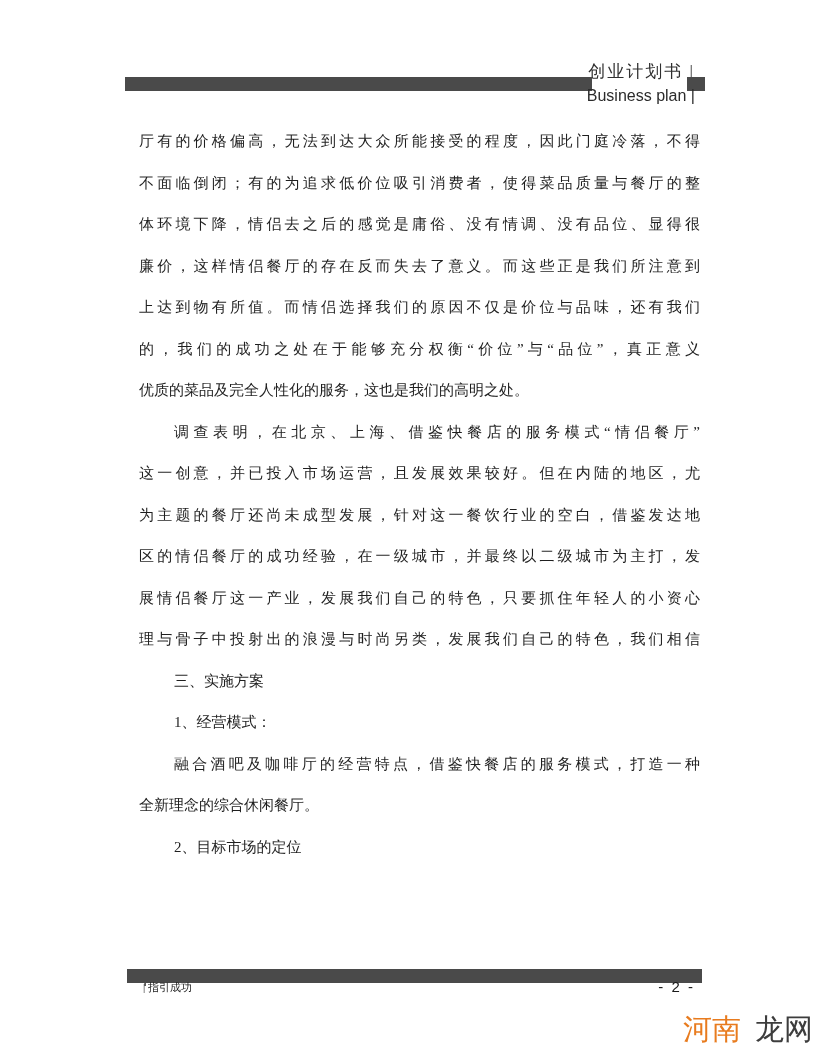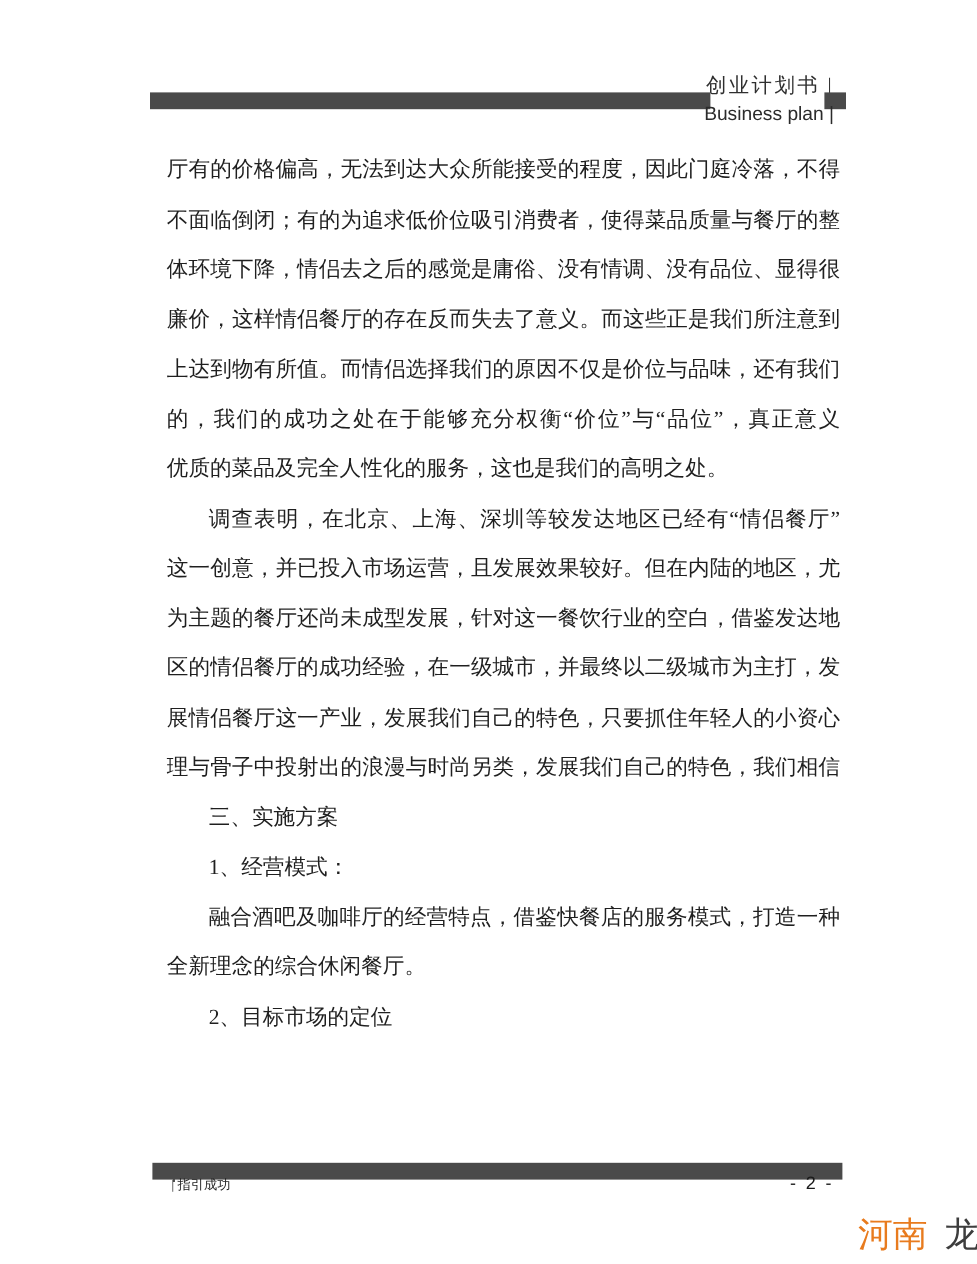--- a/index.html
+++ b/index.html
@@ -19,21 +19,21 @@
   .header-rule-end  { top:70px; left:680px; width:18px; }
   .header-en {
     position:absolute; top:73px; right:119px;
     font-size:16px; color:#2b2b2b;
     font-family:"Liberation Sans", sans-serif; white-space:nowrap;
   }
 
   
   .body-text {
     position:absolute; top:100px; left:118px; width:589px;
-    font-size:18px; line-height:41.5px; color:#1f1f1f;
+    font-size:15px; line-height:41.5px; color:#1f1f1f;
     font-family:"Liberation Serif", serif;
   }
   .body-text .line { height:41.5px; white-space:nowrap; text-align:left; }
   .body-text .line.fill {
     white-space:normal;
     text-align:justify;
     text-align-last:justify;
     text-justify:inter-character;
   }
   .body-text .line.indent { padding-left:42px; }
@@ -74,33 +74,33 @@
   <div class="header-en">Business plan |</div>
 
   <div class="body-text" id="body-lines">
       <div class="line fill">厅有的价格偏高，无法到达大众所能接受的程度，因此门庭冷落，不得</div>
       <div class="line fill">不面临倒闭；有的为追求低价位吸引消费者，使得菜品质量与餐厅的整</div>
       <div class="line fill">体环境下降，情侣去之后的感觉是庸俗、没有情调、没有品位、显得很</div>
       <div class="line fill">廉价，这样情侣餐厅的存在反而失去了意义。而这些正是我们所注意到</div>
       <div class="line fill">上达到物有所值。而情侣选择我们的原因不仅是价位与品味，还有我们</div>
       <div class="line fill">的，我们的成功之处在于能够充分权衡“价位”与“品位”，真正意义</div>
       <div class="line">优质的菜品及完全人性化的服务，这也是我们的高明之处。</div>
-      <div class="line fill indent">调查表明，在北京、上海、深圳等较发达地区已经有“情侣餐厅”</div>
+      <div class="line fill indent">调查表明，在北京、上海、借鉴快餐店的服务模式“情侣餐厅”</div>
       <div class="line fill">这一创意，并已投入市场运营，且发展效果较好。但在内陆的地区，尤</div>
       <div class="line fill">为主题的餐厅还尚未成型发展，针对这一餐饮行业的空白，借鉴发达地</div>
       <div class="line fill">区的情侣餐厅的成功经验，在一级城市，并最终以二级城市为主打，发</div>
       <div class="line fill">展情侣餐厅这一产业，发展我们自己的特色，只要抓住年轻人的小资心</div>
       <div class="line fill">理与骨子中投射出的浪漫与时尚另类，发展我们自己的特色，我们相信</div>
       <div class="line indent">三、实施方案</div>
       <div class="line indent">1、经营模式：</div>
       <div class="line fill indent">融合酒吧及咖啡厅的经营特点，借鉴快餐店的服务模式，打造一种</div>
       <div class="line">全新理念的综合休闲餐厅。</div>
       <div class="line indent">2、目标市场的定位</div>
     </div>
 
   <div class="footer-en">| Guide success</div>
   <div class="hrule footer-rule"></div>
   <div class="footer-cn">| 指引成功</div>
   <div class="footer-page">- 2 -</div>
 
-  <div class="watermark"><span id="wm-hl" style="color: rgb(232, 123, 30); margin-left: 32px;">河南</span><span id="wm-rest" style="color: rgb(61, 61, 61);">龙网</span></div>
+  <div class="watermark"><span id="wm-hl" style="color: rgb(232, 123, 30);">河南</span><span id="wm-rest" style="color: rgb(61, 61, 61);">龙网</span></div>
 
 </div>
 
 </body></html>

